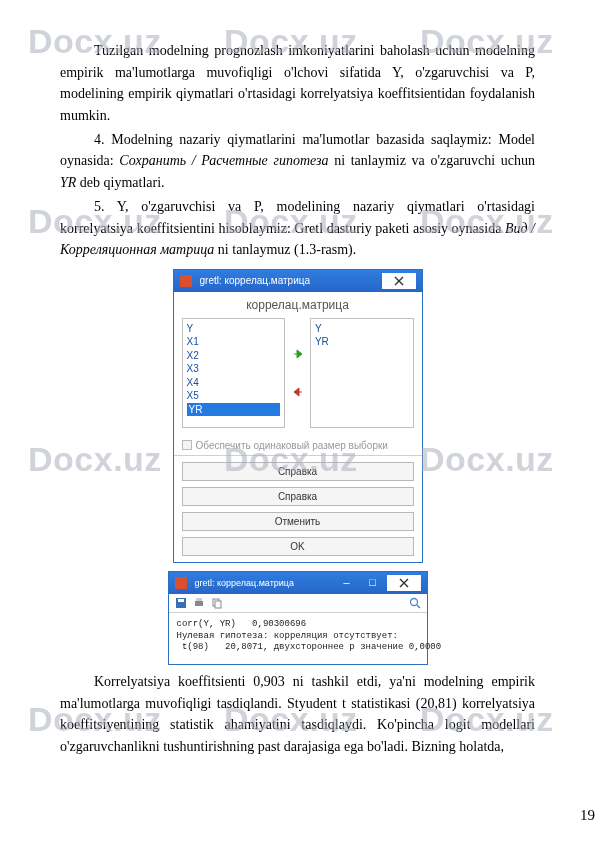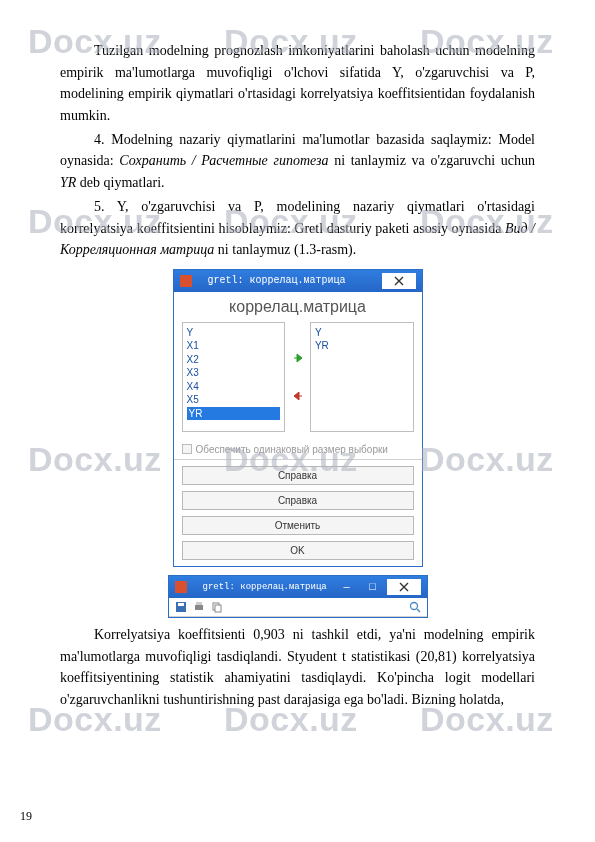--- a/index.html
+++ b/index.html
@@ -60,39 +60,39 @@
     color: #222;
   }
   .dlg-title {
     background: linear-gradient(#2f7ddf, #2566c7);
     color: #ffffff;
     padding: 3px 6px;
     display: flex;
     align-items: center;
     justify-content: space-between;
   }
-  .dlg-title-left { display:flex; align-items:center; gap:16px;font-family:Liberation Mono, monospace; }
+  .dlg-title-left { display:flex; align-items:center; gap:8px; }
   .dlg-app-icon {
     width: 12px; height: 12px;
     background: #d85030;
     display:inline-block;
   }
   .dlg-x {
     width: 34px; height: 16px;
     background: #ffffff;
     color: #333;
     display:flex; align-items:center; justify-content:center;
     font-size: 11px;
     line-height: 1;
   }
   .dlg-subtitle {
     text-align: center;
     padding: 6px 0 2px 0;
     color: #555;
-    font-size: 16px;
+    font-size: 12px;
   }
   .dlg-col-head {
     padding: 2px 12px;
     color: #1a4fa0;
     font-size: 10px;
   }
   .dlg-lists {
     display: flex;
     gap: 0;
     padding: 0 8px 8px 8px;
@@ -175,22 +175,22 @@
   .caption {
     text-align:center;
     font-style: italic;
     margin: 6px 0 4px 0;
   }
 
   .page-num {
     position:absolute;
     bottom: 18px;
     left:0; right:0;
-    text-align:left;
-    font-size: 12px;
+    text-align:right;
+    font-size: 15px;
     padding-left: 20px;
   }
 </style>
 </head>
 <body>
 
 <div class="watermark-layer">
   <span class="wm" style="top:22px; left:28px;">Docx.uz</span>
   <span class="wm" style="top:22px; left:224px;">Docx.uz</span>
   <span class="wm" style="top:22px; left:420px;">Docx.uz</span>
@@ -311,20 +311,23 @@
         <span class="tb-ic"><svg width="12" height="12" viewBox="0 0 12 12">
               <rect x="2" y="2" width="6" height="7" fill="none" stroke="#888"></rect>
               <rect x="4" y="4" width="6" height="7" fill="#fff" stroke="#888"></rect>
             </svg></span>
         <span style="flex:1"></span>
         <span class="tb-ic"><svg width="12" height="12" viewBox="0 0 12 12">
               <circle cx="5" cy="5" r="3.5" fill="none" stroke="#4a88c7" stroke-width="1.3"></circle>
               <path d="M8 8 L11 11" stroke="#4a88c7" stroke-width="1.5"></path>
             </svg></span>
       </div>
+      <div class="dlg2-body"><span>corr(Y, YR)   0,90300696</span>
+<span>Нулевая гипотеза: корреляция отсутствует:</span>
+ <span>t(98)   20,8071, двухстороннее р значение 0,0000</span></div>
     </div>
 
   </div>
 
   <p class="body">Korrelyatsiya koeffitsienti 0,903 ni tashkil etdi, ya'ni modelning empirik ma'lumotlarga muvofiqligi tasdiqlandi. Styudent t statistikasi (20,81) korrelyatsiya koeffitsiyentining statistik ahamiyatini tasdiqlaydi. Ko'pincha logit modellari o'zgaruvchanlikni tushuntirishning past darajasiga ega bo'ladi. Bizning holatda,</p>
 
 </div>
 
 <div class="page-num">19</div>
 

